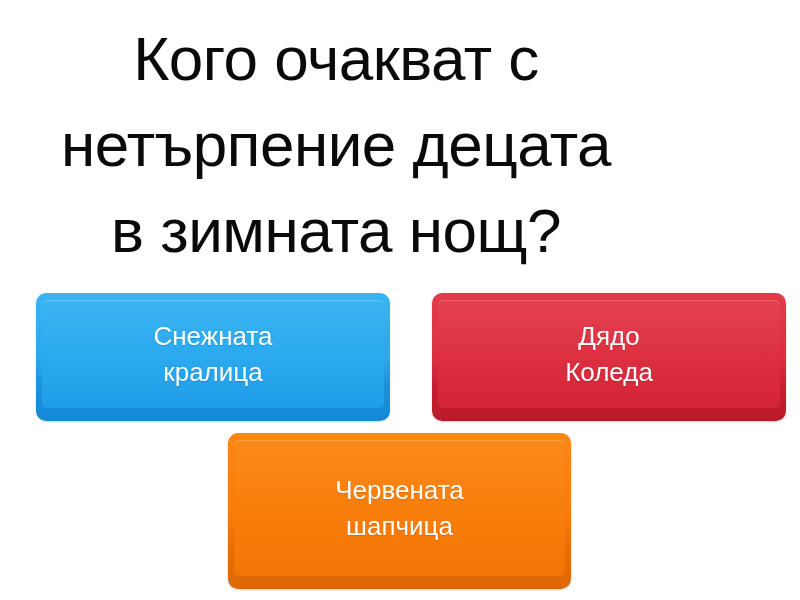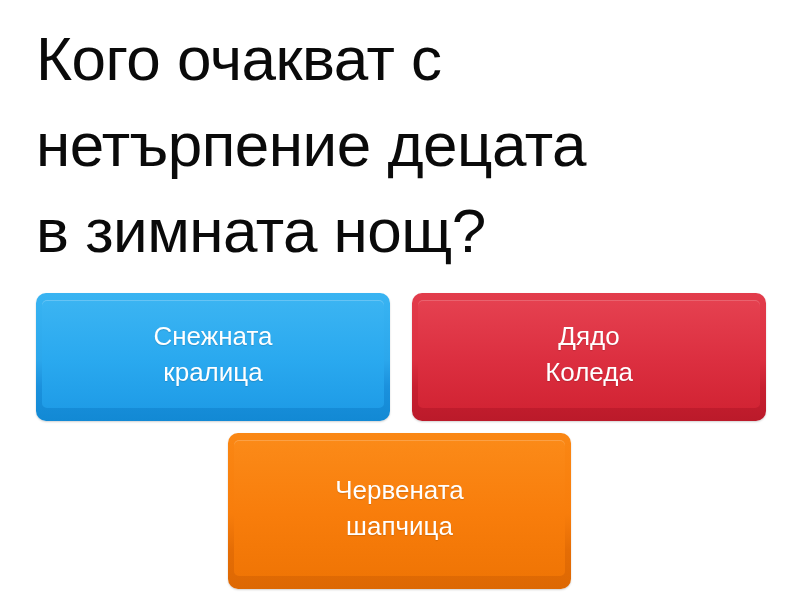--- a/index.html
+++ b/index.html
@@ -18,24 +18,24 @@
   #quiz-stage {
     position: relative;
     width: 800px;
     height: 600px;
     background: #ffffff;
   }
 
   
   #question-area {
     position: absolute;
-    left: 12px;
+    left: 2px;
     top: 16px;
     width: 668px;
-    text-align: left;
+    text-align: center;
   }
   #question-text {
     display: block;
     font-family: "Liberation Sans", sans-serif;
     font-size: 62px;
     line-height: 86px;
     font-weight: 400;
     color: #0a0a0a;
     letter-spacing: -0.5px;
     white-space: pre-line;
@@ -87,21 +87,21 @@
     height: 128px;
     background: linear-gradient(180deg, #39b4f2 0%, #2ba7ec 52%, #1b91dd 73%, #1289d4 100%);
   }
   #answer-0 .answer-face {
     background: linear-gradient(180deg, #3bb4f2 0%, #2aa9ef 55%, #1f9ce7 100%);
     box-shadow: inset 0 1px 0 rgba(255,255,255,0.22);
   }
 
   
   #answer-1 {
-    left: 412px;
+    left: 432px;
     top: 293px;
     width: 354px;
     height: 128px;
     background: linear-gradient(180deg, #e23c4b 0%, #dc2f40 52%, #c71f30 74%, #bb1a2a 100%);
   }
   #answer-1 .answer-face {
     background: linear-gradient(180deg, #e54150 0%, #dc2f40 55%, #d22434 100%);
     box-shadow: inset 0 1px 0 rgba(255,255,255,0.18);
   }
 

